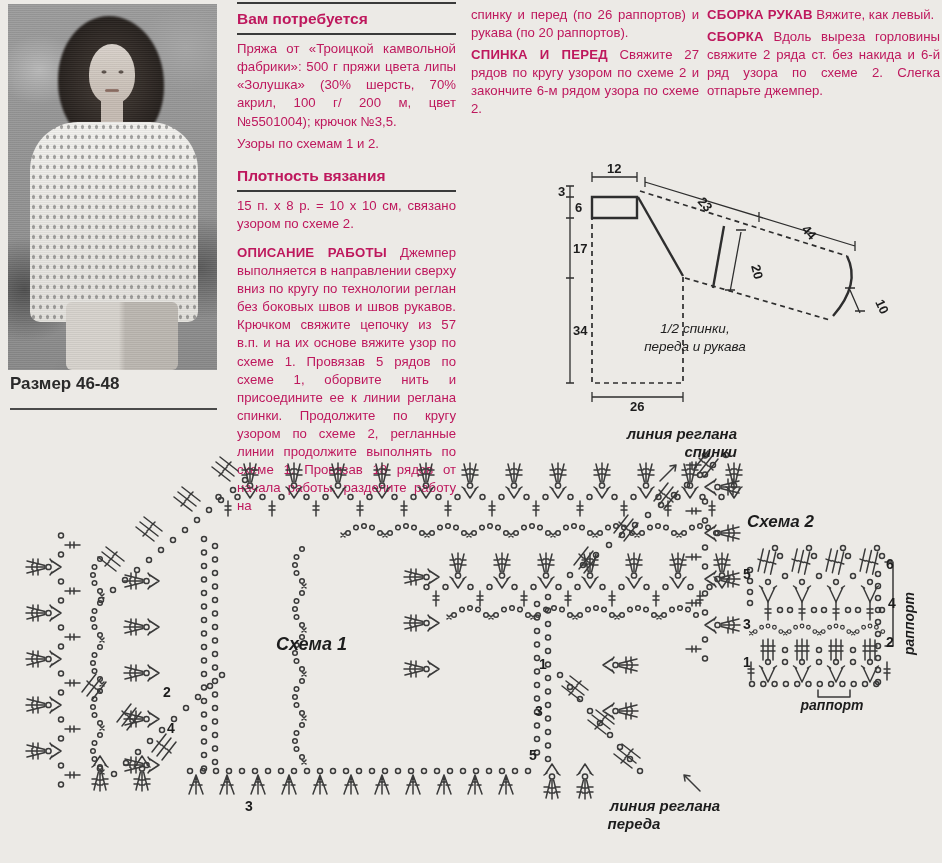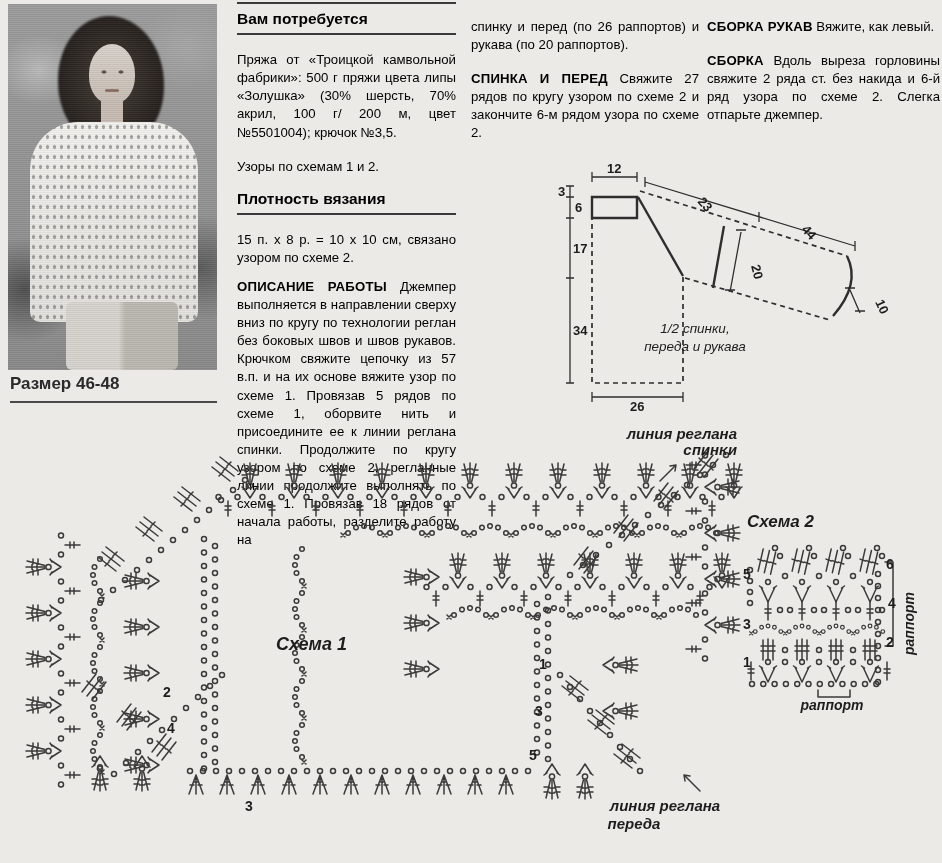--- a/index.html
+++ b/index.html
@@ -26,30 +26,30 @@
   .face:before{content:"";position:absolute;left:8px;top:26px;width:30px;height:5px;
       background:radial-gradient(3px 2px at 7px 2px,#5a5049 60%,rgba(0,0,0,0)),
                  radial-gradient(3px 2px at 24px 2px,#5a5049 60%,rgba(0,0,0,0))}
   .face:after{content:"";position:absolute;left:16px;top:45px;width:14px;height:3px;background:#8d6f64;border-radius:2px}
   .neck{position:absolute;left:93px;top:96px;width:22px;height:30px;background:#c6bcb3}
   .sweater{position:absolute;left:22px;top:118px;width:168px;height:200px;border-radius:48px 48px 10px 10px;
       background:radial-gradient(rgba(80,80,80,.5) 1px, rgba(0,0,0,0) 1.9px) 0 0/7px 10px,linear-gradient(#f2f1ee,#e3e1dc)}
   .pants{position:absolute;left:58px;top:298px;width:112px;height:68px;border-radius:6px;
       background:linear-gradient(90deg,#d7d3cd 47%,#bcb7b1 53%)}
   #size-caption{position:absolute;left:10px;top:374px;width:207px;font-weight:bold;font-size:17px;
-      padding-bottom:7px;border-bottom:2.5px solid #4a4a4a;color:#2a2a2a}
+      padding-bottom:14px;border-bottom:2.5px solid #4a4a4a;color:#2a2a2a}
 
   
-  .col{position:absolute;top:2px;font-size:13.2px;line-height:1.37;text-align:justify;color:#000000}
+  .col{position:absolute;top:2px;font-size:13.2px;line-height:1.37;text-align:justify;color:#be185d}
   #col2{left:237px;width:219px}
   #col3{left:471px;width:228px}
   #col4{left:707px;width:233px}
   .sec{font-size:15.5px;font-weight:bold;margin:9px 0 5px;padding:3px 0 4px;border-bottom:2px solid #3a3a3a;text-align:left}
   .sec.first{border-top:2px solid #3a3a3a;padding-top:4px;margin-top:0}
-  .col p{margin:16px 0 4px}
+  .col p{margin:4px 0 4px}
   .col p.runin{margin-top:11px}
   .col b{letter-spacing:.2px}
 
   
   svg{position:absolute}
   #schematic{left:545px;top:160px}
   #chart1{left:0;top:425px}
   #chart2{left:742px;top:512px}
   .sym,.line{stroke:#3a3a3a;fill:none;stroke-width:1.5;stroke-linecap:round}
   .solid{stroke:#2e2e2e;stroke-width:2.4;fill:none}
@@ -539,21 +539,21 @@
         <use href="#sym-ch" xlink:href="#sym-ch" transform="translate(136,170)"></use>
       </g>
     <path class="line" d="M143,50 h8 M151,50 V134 M143,134 h8"></path>
     <path class="line" d="M76,178 v7 M76,185 H108 M108,185 v-7"></path>
   </svg>
 
   <div id="labels-layer">
       <div class="flabel chart-title" style="left: 250px; top: 634px; margin-left: 26px;">Схема 1</div>
       <div class="flabel chart-title sm" style="left: 747px; top: 512px;">Схема 2</div>
       <div class="flabel right" style="left: 565px; top: 425px; width: 172px;">линия реглана</div>
-      <div class="flabel right" style="left: 565px; top: 443px; width: 172px; font-family: Liberation Mono, monospace;">спинки</div>
+      <div class="flabel right" style="left: 565px; top: 443px; width: 172px;">спинки</div>
       <div class="flabel center" style="left: 585px; top: 797px; width: 160px;">линия реглана</div>
       <div class="flabel center" style="left: 554px; top: 815px; width: 160px;">переда</div>
       <div class="flabel num" style="left: 163px; top: 684px;">2</div>
       <div class="flabel num" style="left: 167px; top: 720px;">4</div>
       <div class="flabel num" style="left: 245px; top: 798px;">3</div>
       <div class="flabel num" style="left: 529px; top: 747px;">5</div>
       <div class="flabel num" style="left: 535px; top: 703px;">3</div>
       <div class="flabel num" style="left: 539px; top: 656px;">1</div>
       <div class="flabel num" style="left: 743px; top: 566px;">5</div>
       <div class="flabel num" style="left: 743px; top: 616px;">3</div>

